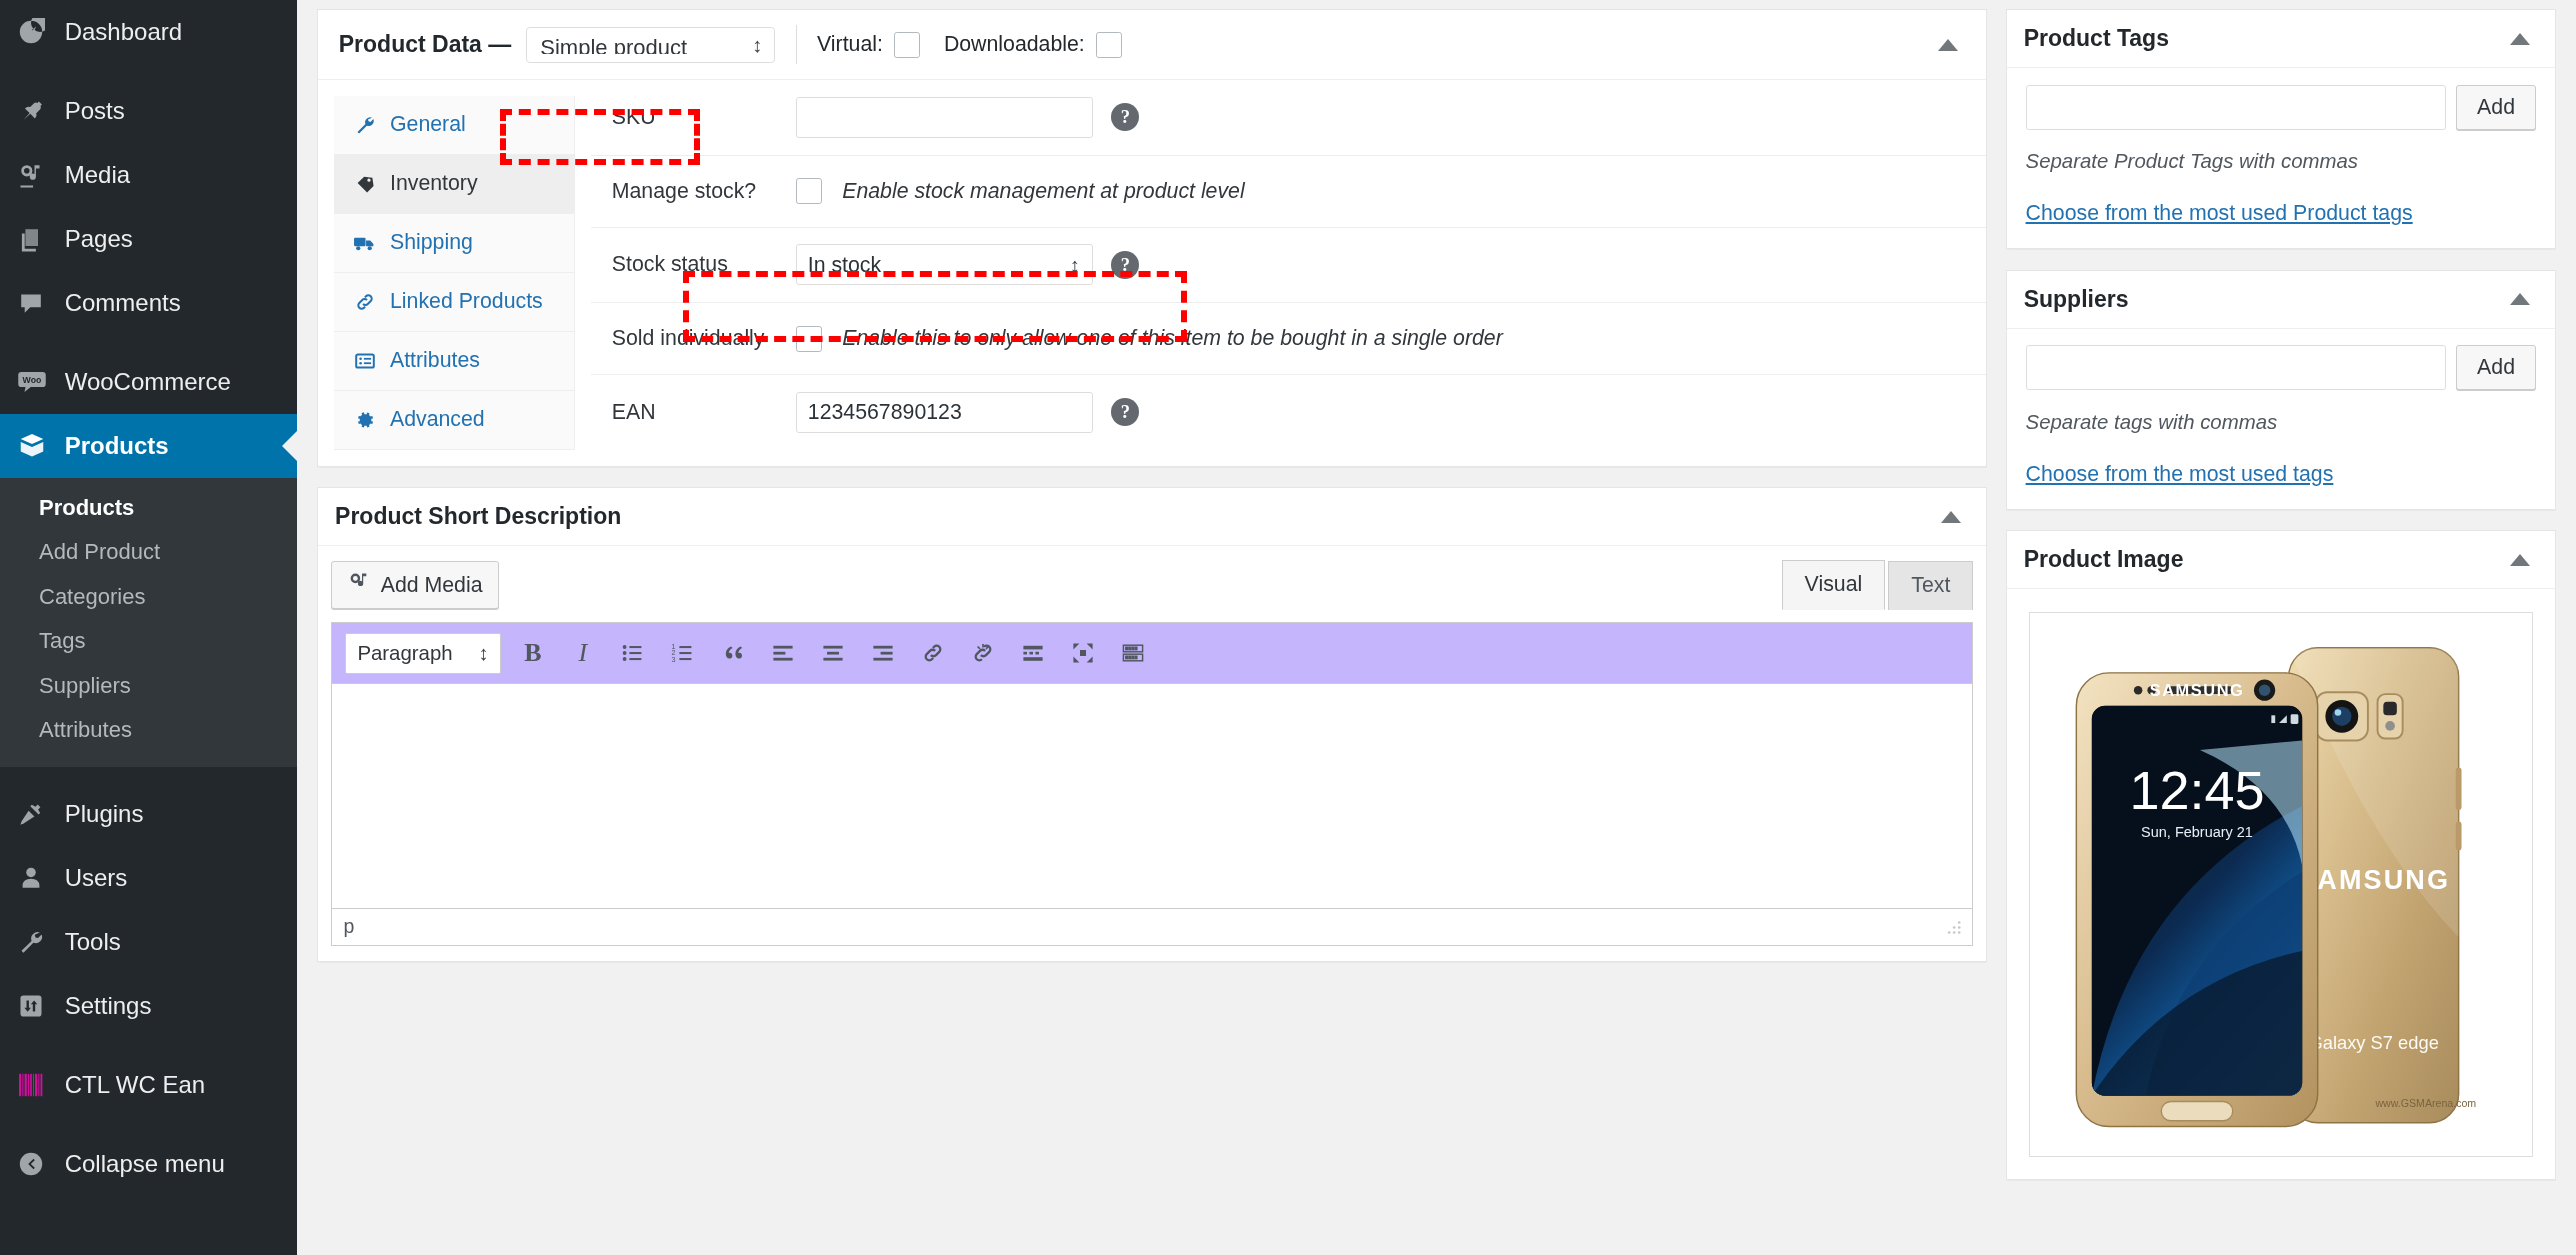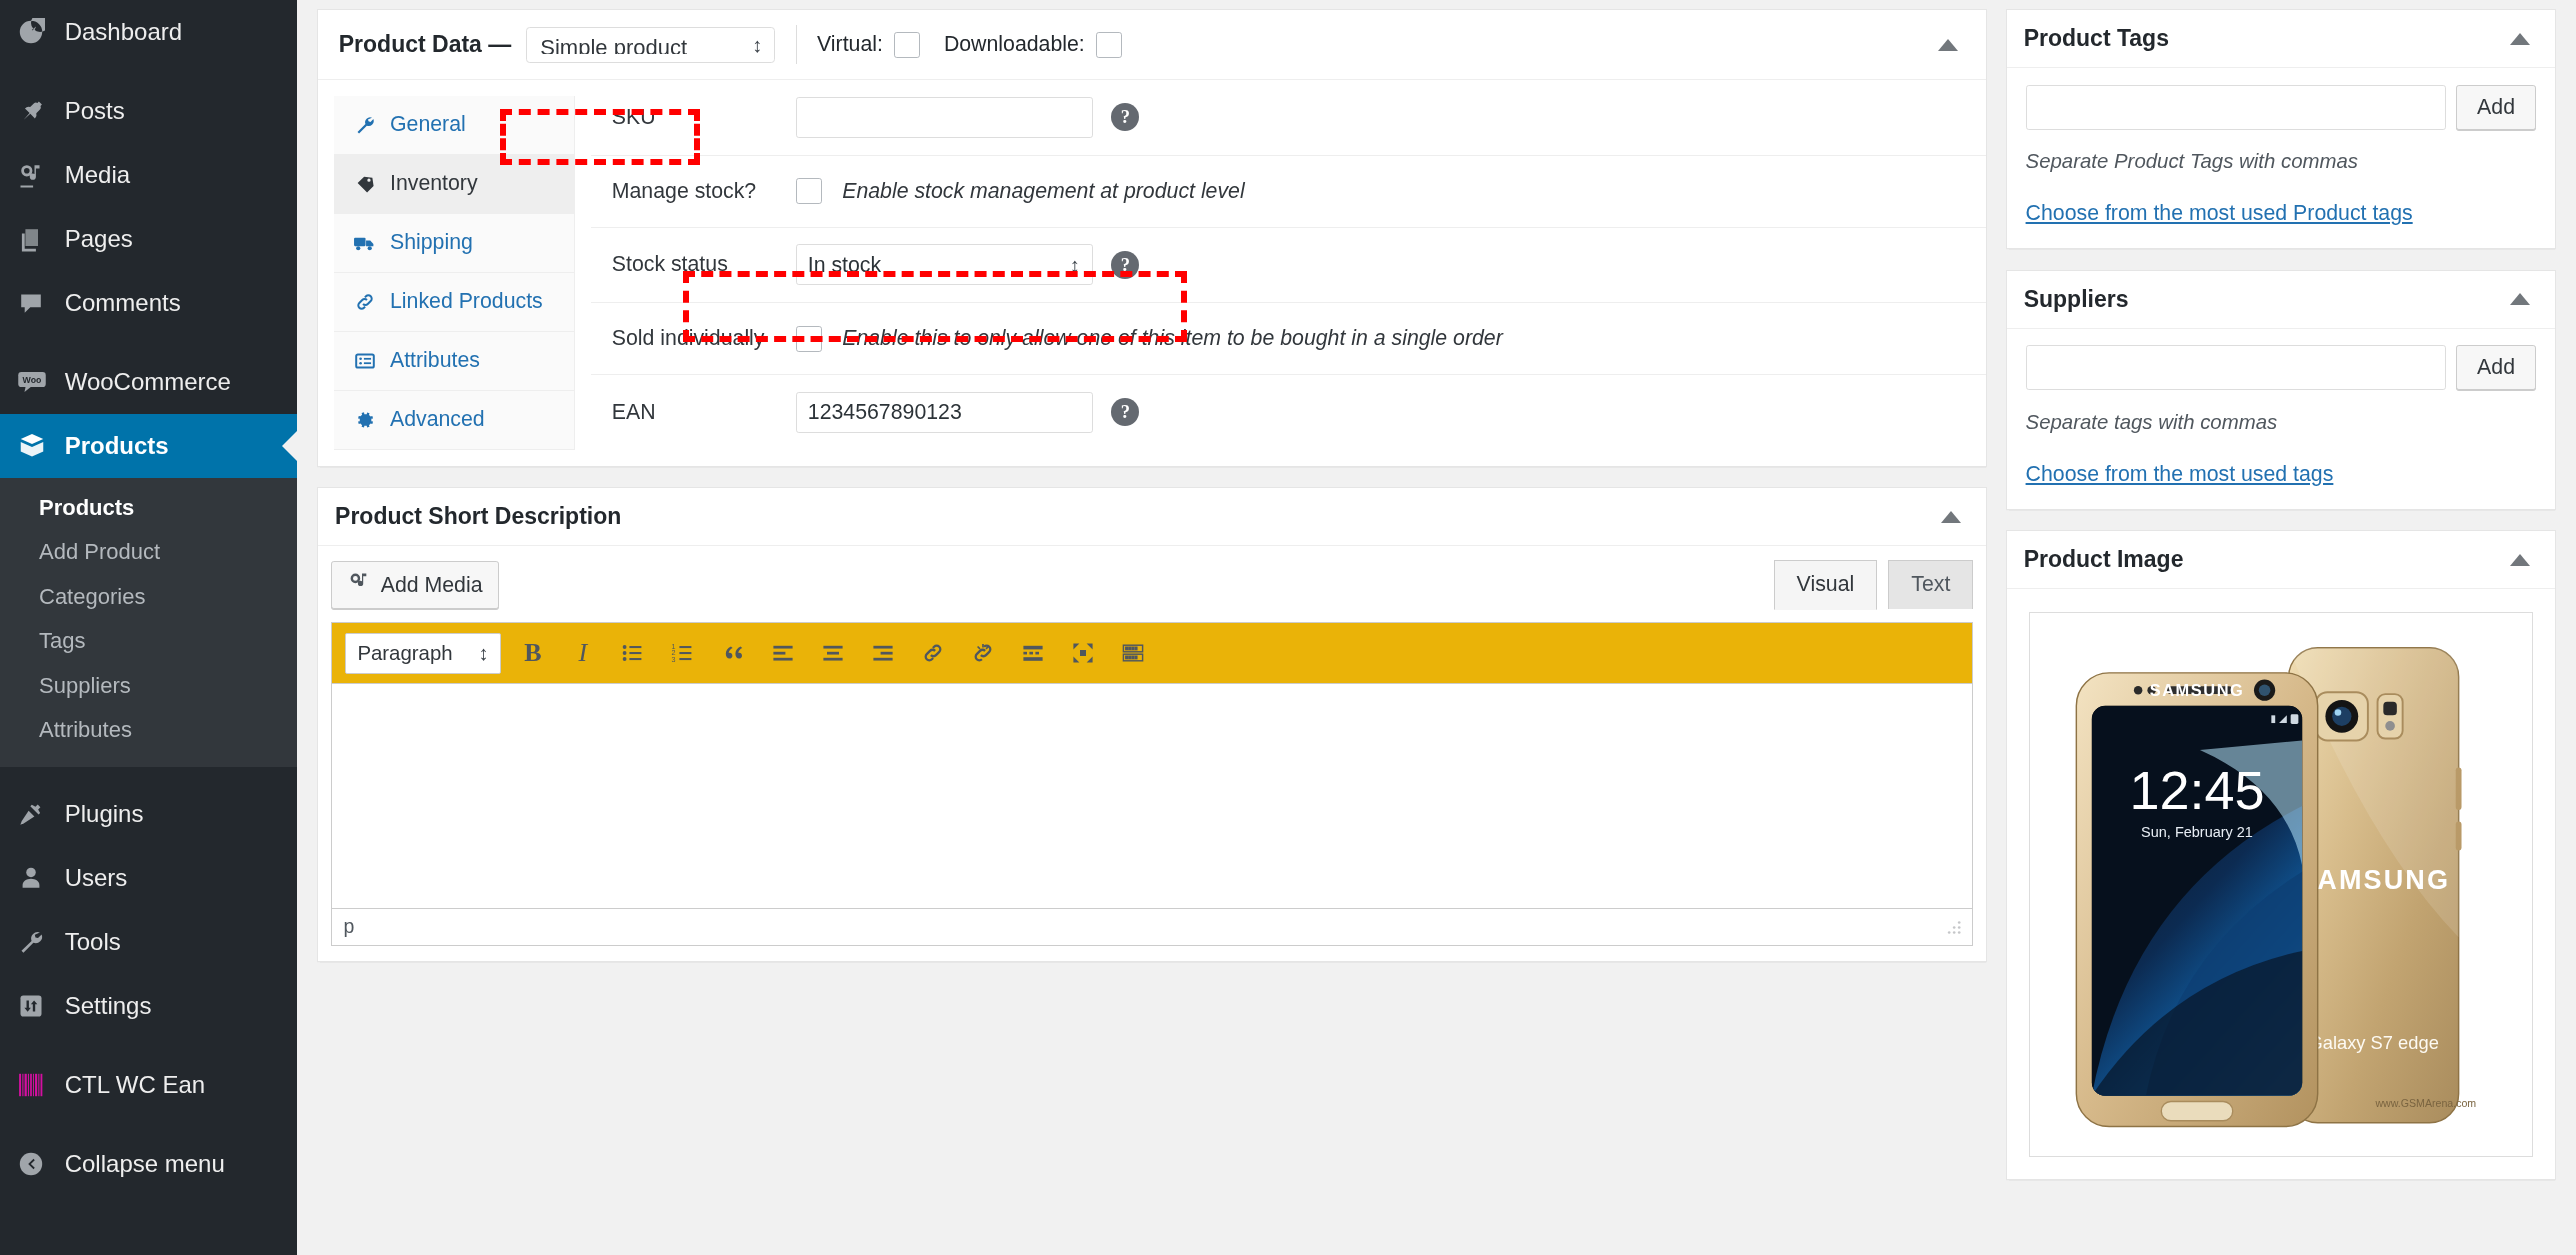--- a/index.html
+++ b/index.html
@@ -129,30 +129,30 @@
   .editor-tools {
     display:flex; align-items:flex-end; justify-content: space-between;
     padding: 13px 13px 0 13px; background:#fff; position: relative;
   }
   .btn-addmedia {
     display:flex; align-items:center; gap: 9.3px;
     background: #f7f7f7; border: 0.9px solid #ccc; border-radius: 2.8px;
     padding: 8.3px 15px; font-size: 21.3px; color: #32373c; cursor:pointer;
     box-shadow: 0 0.9px 0 #ccc;
   }
-  .ed-tabs { display:flex; align-items:flex-start; gap: 12px; }
+  .ed-tabs { display:flex; align-items:flex-end; gap: 4px; }
   .ed-tab {
     padding: 11px 22px 12px 22px; font-size: 21.3px; cursor: pointer;
     border: 0.9px solid #ccc; margin-left: -0.9px; color:#50575e; background:#e5e5e5;
     border-bottom: none; position: relative; top: 0.9px;
   }
   .ed-tab.active { background: #f5f5f5; color: #32373c; border-bottom: 0.9px solid #f5f5f5; }
   .mce-toolbar {
     display: flex; align-items: center; gap: 13px;
-    background: #eab308; border: 0.9px solid #ccc; border-top: 0.9px solid #ccc;
+    background: #c4b5fd; border: 0.9px solid #ccc; border-top: 0.9px solid #ccc;
     padding: 9.3px 13px; margin: 13px 13px 0 13px;
   }
   .fmt-select {
     font-size: 20.4px; padding: 6.5px 32px 6.5px 11px; height: 41px;
     border: 0.9px solid #ccc; background:#fff; border-radius: 1.9px; color:#32373c;
     -webkit-appearance:none; appearance:none; min-width: 156px;
     font-family: "Liberation Sans", sans-serif;
   }
   .tb-btn {
     width: 37px; height: 37px; display:flex; align-items:center; justify-content:center;

